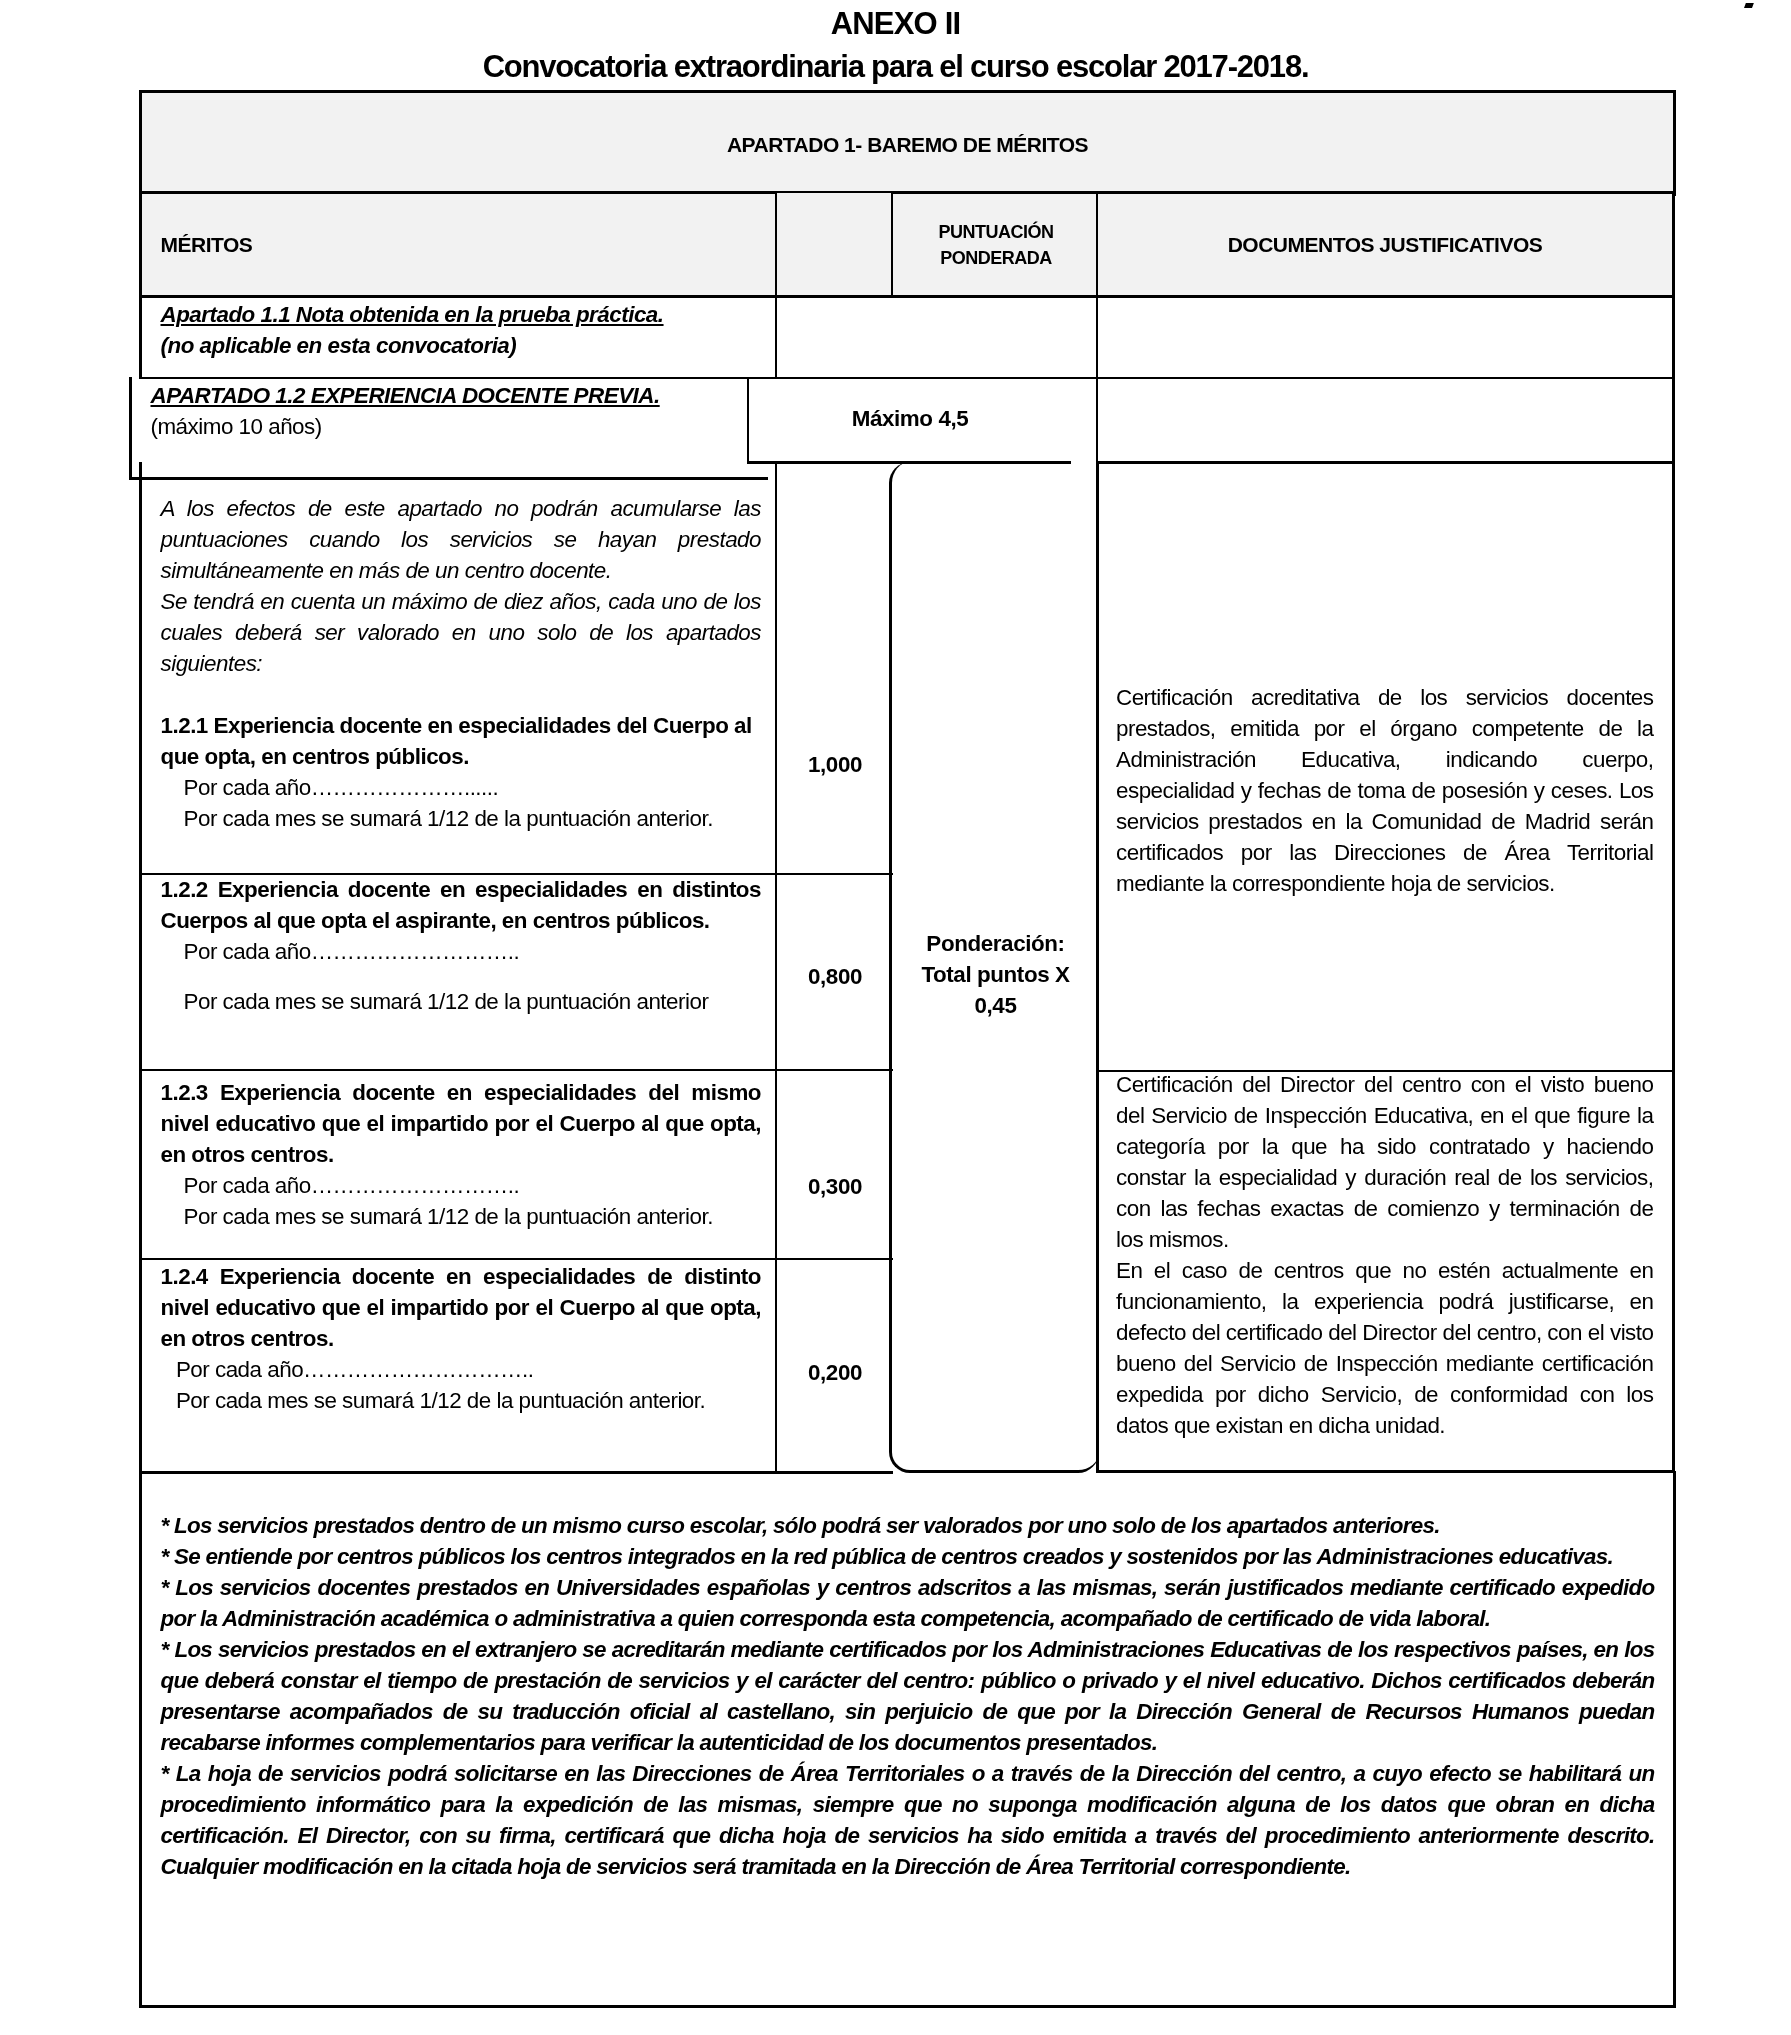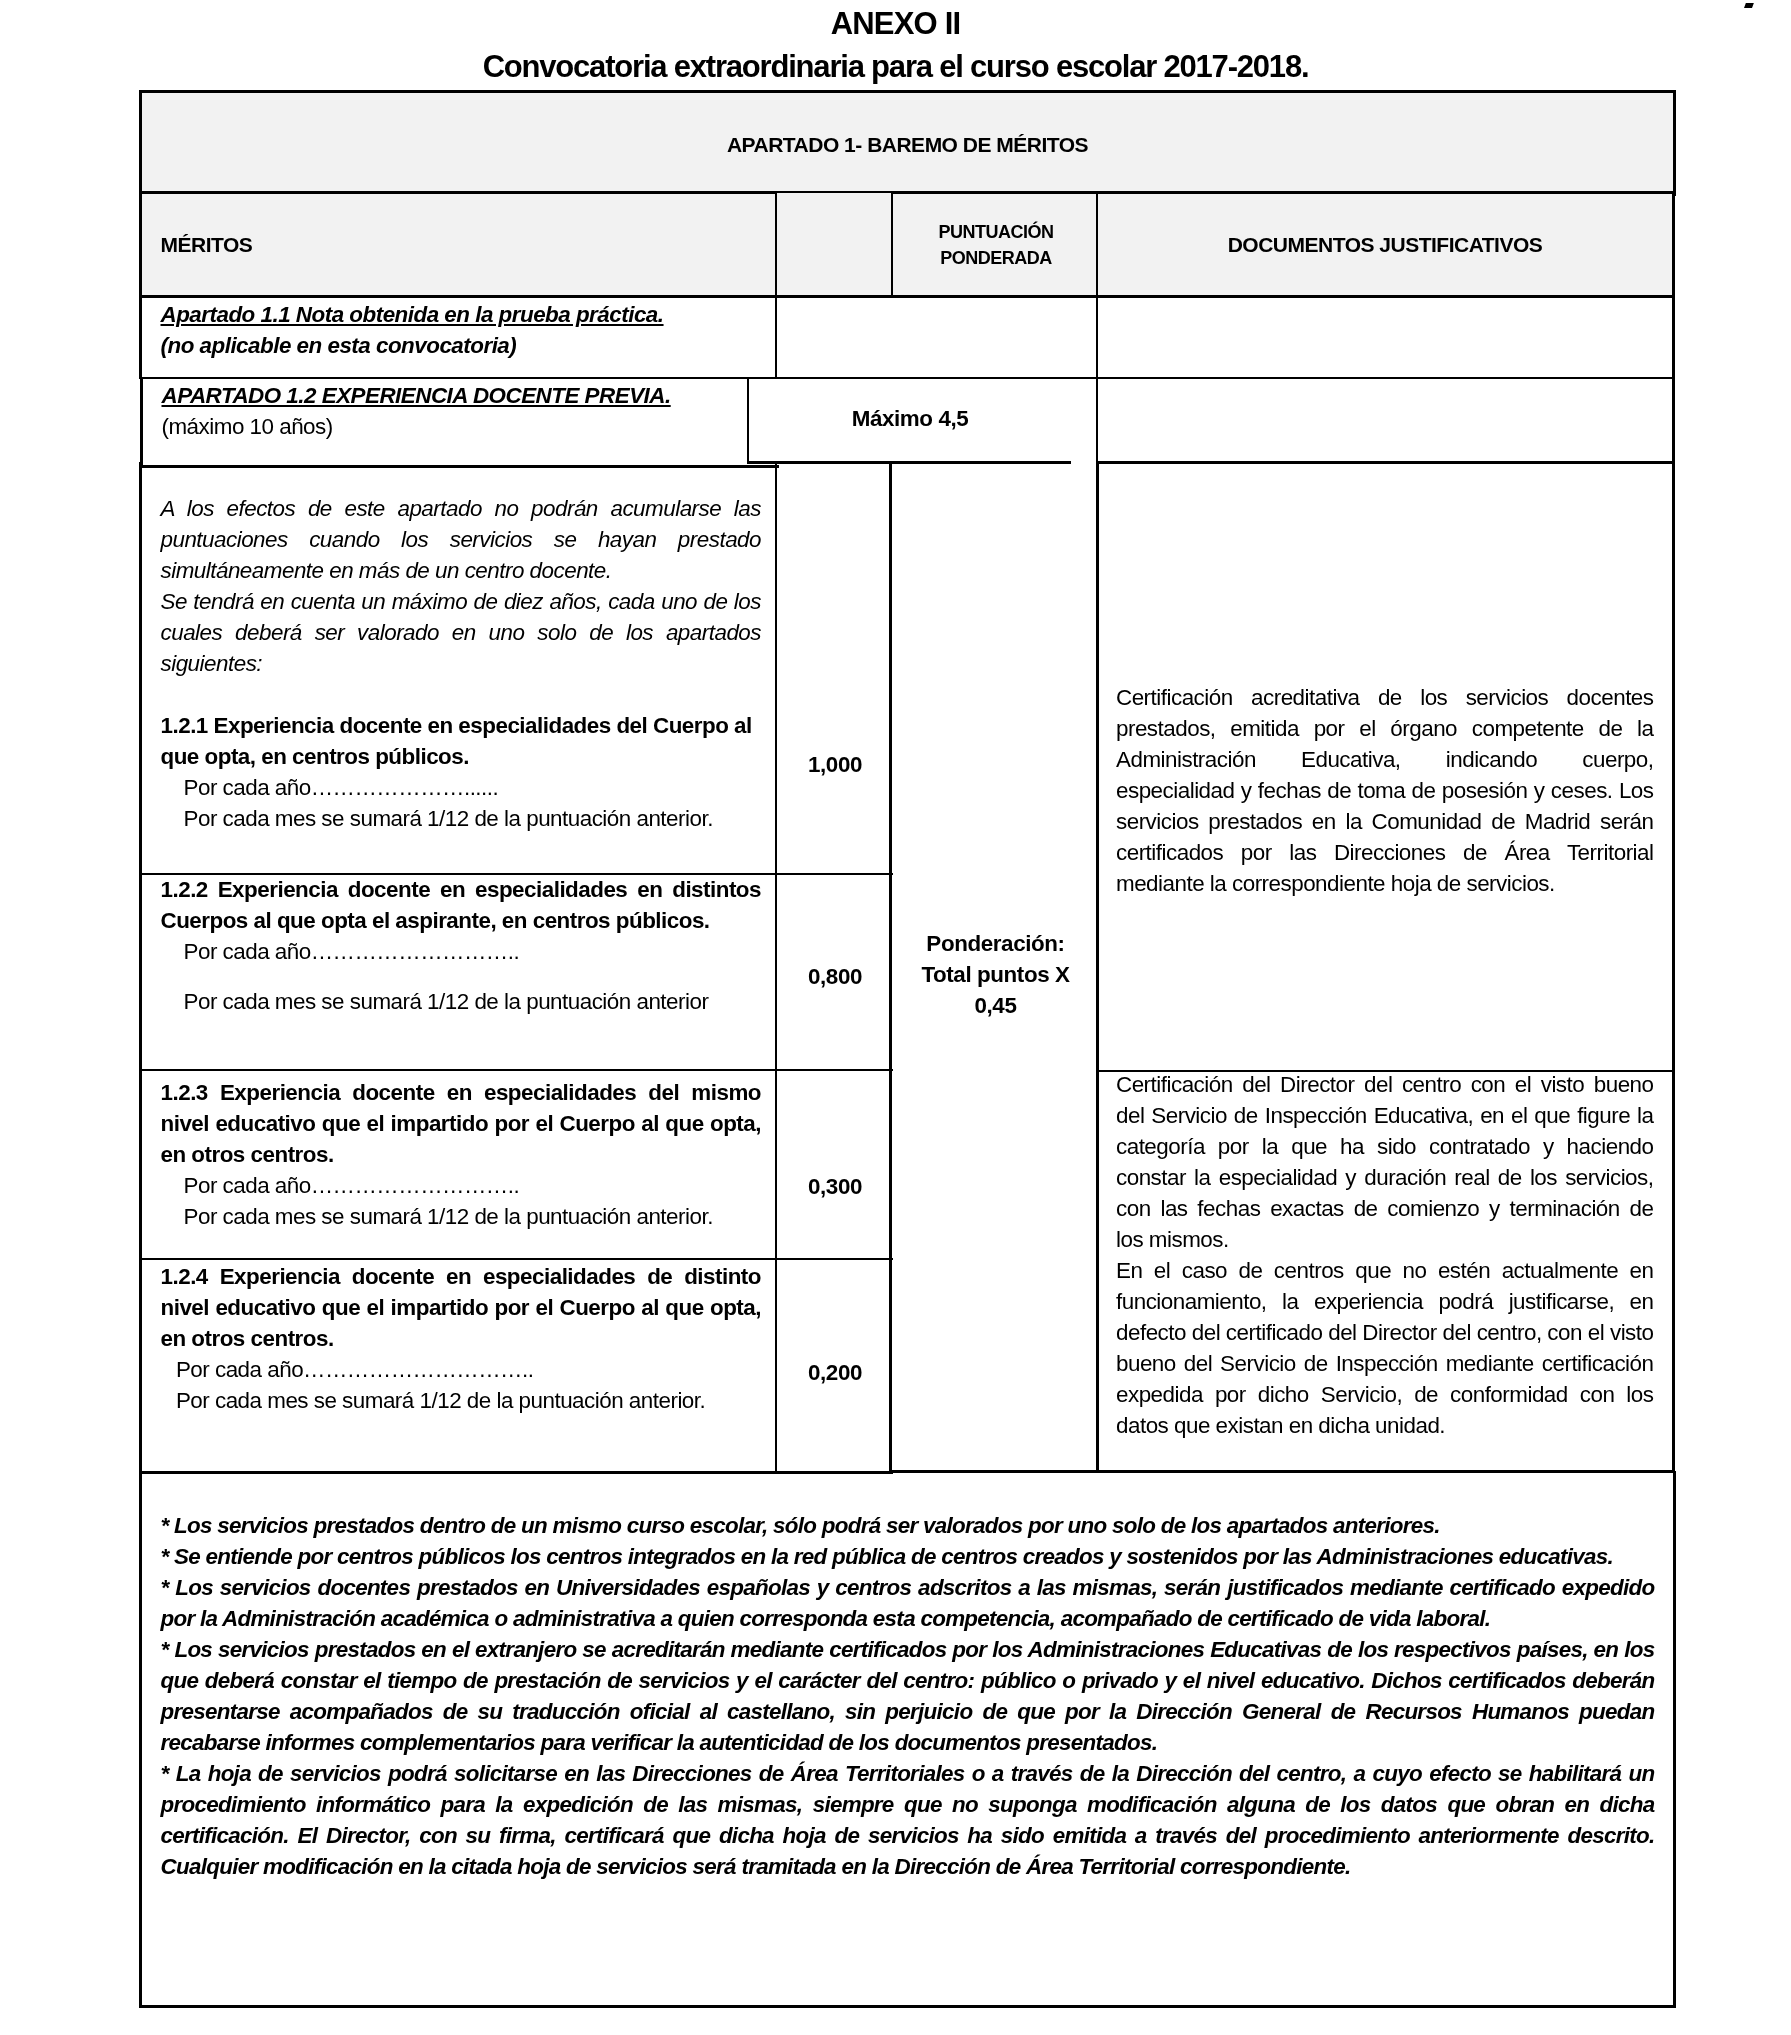--- a/index.html
+++ b/index.html
@@ -62,21 +62,21 @@
   <span>DOCUMENTOS JUSTIFICATIVOS</span>
 </div>
 
 <div class="cell bl bbb txt it bold pad" style="left:139px; top:296px; width:639px; height:83px; padding-top:3.1px;">
   <span class="block ul" style="display:inline;text-align:center;">Apartado 1.1   Nota obtenida en la prueba práctica.</span><br>
   <span>(no aplicable en esta convocatoria)</span>
 </div>
 <div class="cell bll bbb" style="left:775px; top:296px; width:324px; height:83px;"></div>
 <div class="cell bll br bbb" style="left:1096px; top:296px; width:579px; height:83px;"></div>
 
-<div class="cell bl bb txt pad" style="left:140px; top:377px; width:639px; height:91px; padding-top:3.1px;">
+<div class="cell bl bb txt pad" style="left:129px; top:377px; width:639px; height:103px; padding-top:3.1px;">
   <span class="it bold ul">APARTADO 1.2  EXPERIENCIA DOCENTE PREVIA.</span><br>
   <span>(máximo 10 años)</span>
 </div>
 <div class="cell bll bb num" style="left:747px; top:377px; width:324px; height:87px;">
   <span>Máximo 4,5</span>
 </div>
 <div class="cell bll br bb" style="left:1096px; top:377px; width:579px; height:87px;"></div>
 
 <div class="cell bl bbb txt pad just" style="left:139px; top:462px; width:639px; height:413px; padding-top:31px;">
   <p class="it"> A los efectos de este apartado no podrán acumularse las puntuaciones cuando los servicios se hayan prestado simultáneamente en más de un centro docente.</p>
@@ -110,21 +110,21 @@
 
 <div class="cell bl bb txt pad just" style="left:139px; top:1259px; width:639px; height:215px; padding-top:1.5px;">
   <p class="bold">1.2.4  Experiencia docente en especialidades de distinto nivel educativo que el impartido por el Cuerpo al que opta, en otros centros.</p>
   <p style="padding-left:15.4px; text-align:left;">Por cada año…………………………..</p>
   <p style="text-indent:15.4px;">Por cada mes se sumará 1/12 de la puntuación anterior.</p>
 </div>
 <div class="cell bll bb num" style="left:775px; top:1259px; width:118px; height:215px; padding-top:15.4px;justify-content:center;">
   <span>0,200</span>
 </div>
 
-<div class="cell bl bb num" style="left:889px; top:462px; width:210px; height:1011px; flex-direction:column; line-height:31px; padding-top:17px;">
+<div class="cell bl bb num" style="left:889px; top:462px; width:210px; height:1011px; flex-direction:column; line-height:31px; padding-top:17px;border-radius:21px;">
   <span>Ponderación:</span>
   <span>Total puntos X</span>
   <span>0,45</span>
 </div>
 
 <div class="cell bl br bbb txt just" style="left:1096px; top:462px; width:579px; height:610px; padding:220px 18.5px 0 17px;">
   <p>Certificación acreditativa de los servicios docentes prestados, emitida por el órgano competente de la Administración Educativa, indicando cuerpo, especialidad y fechas de toma de posesión y ceses. Los servicios prestados en la Comunidad de Madrid serán certificados por las Direcciones de Área Territorial mediante la correspondiente hoja de servicios.</p>
 </div>
 
 <div class="cell bl br bb txt just" style="left:1096px; top:1069px; width:579px; height:404px; padding:0 18.5px 0 17px;">

